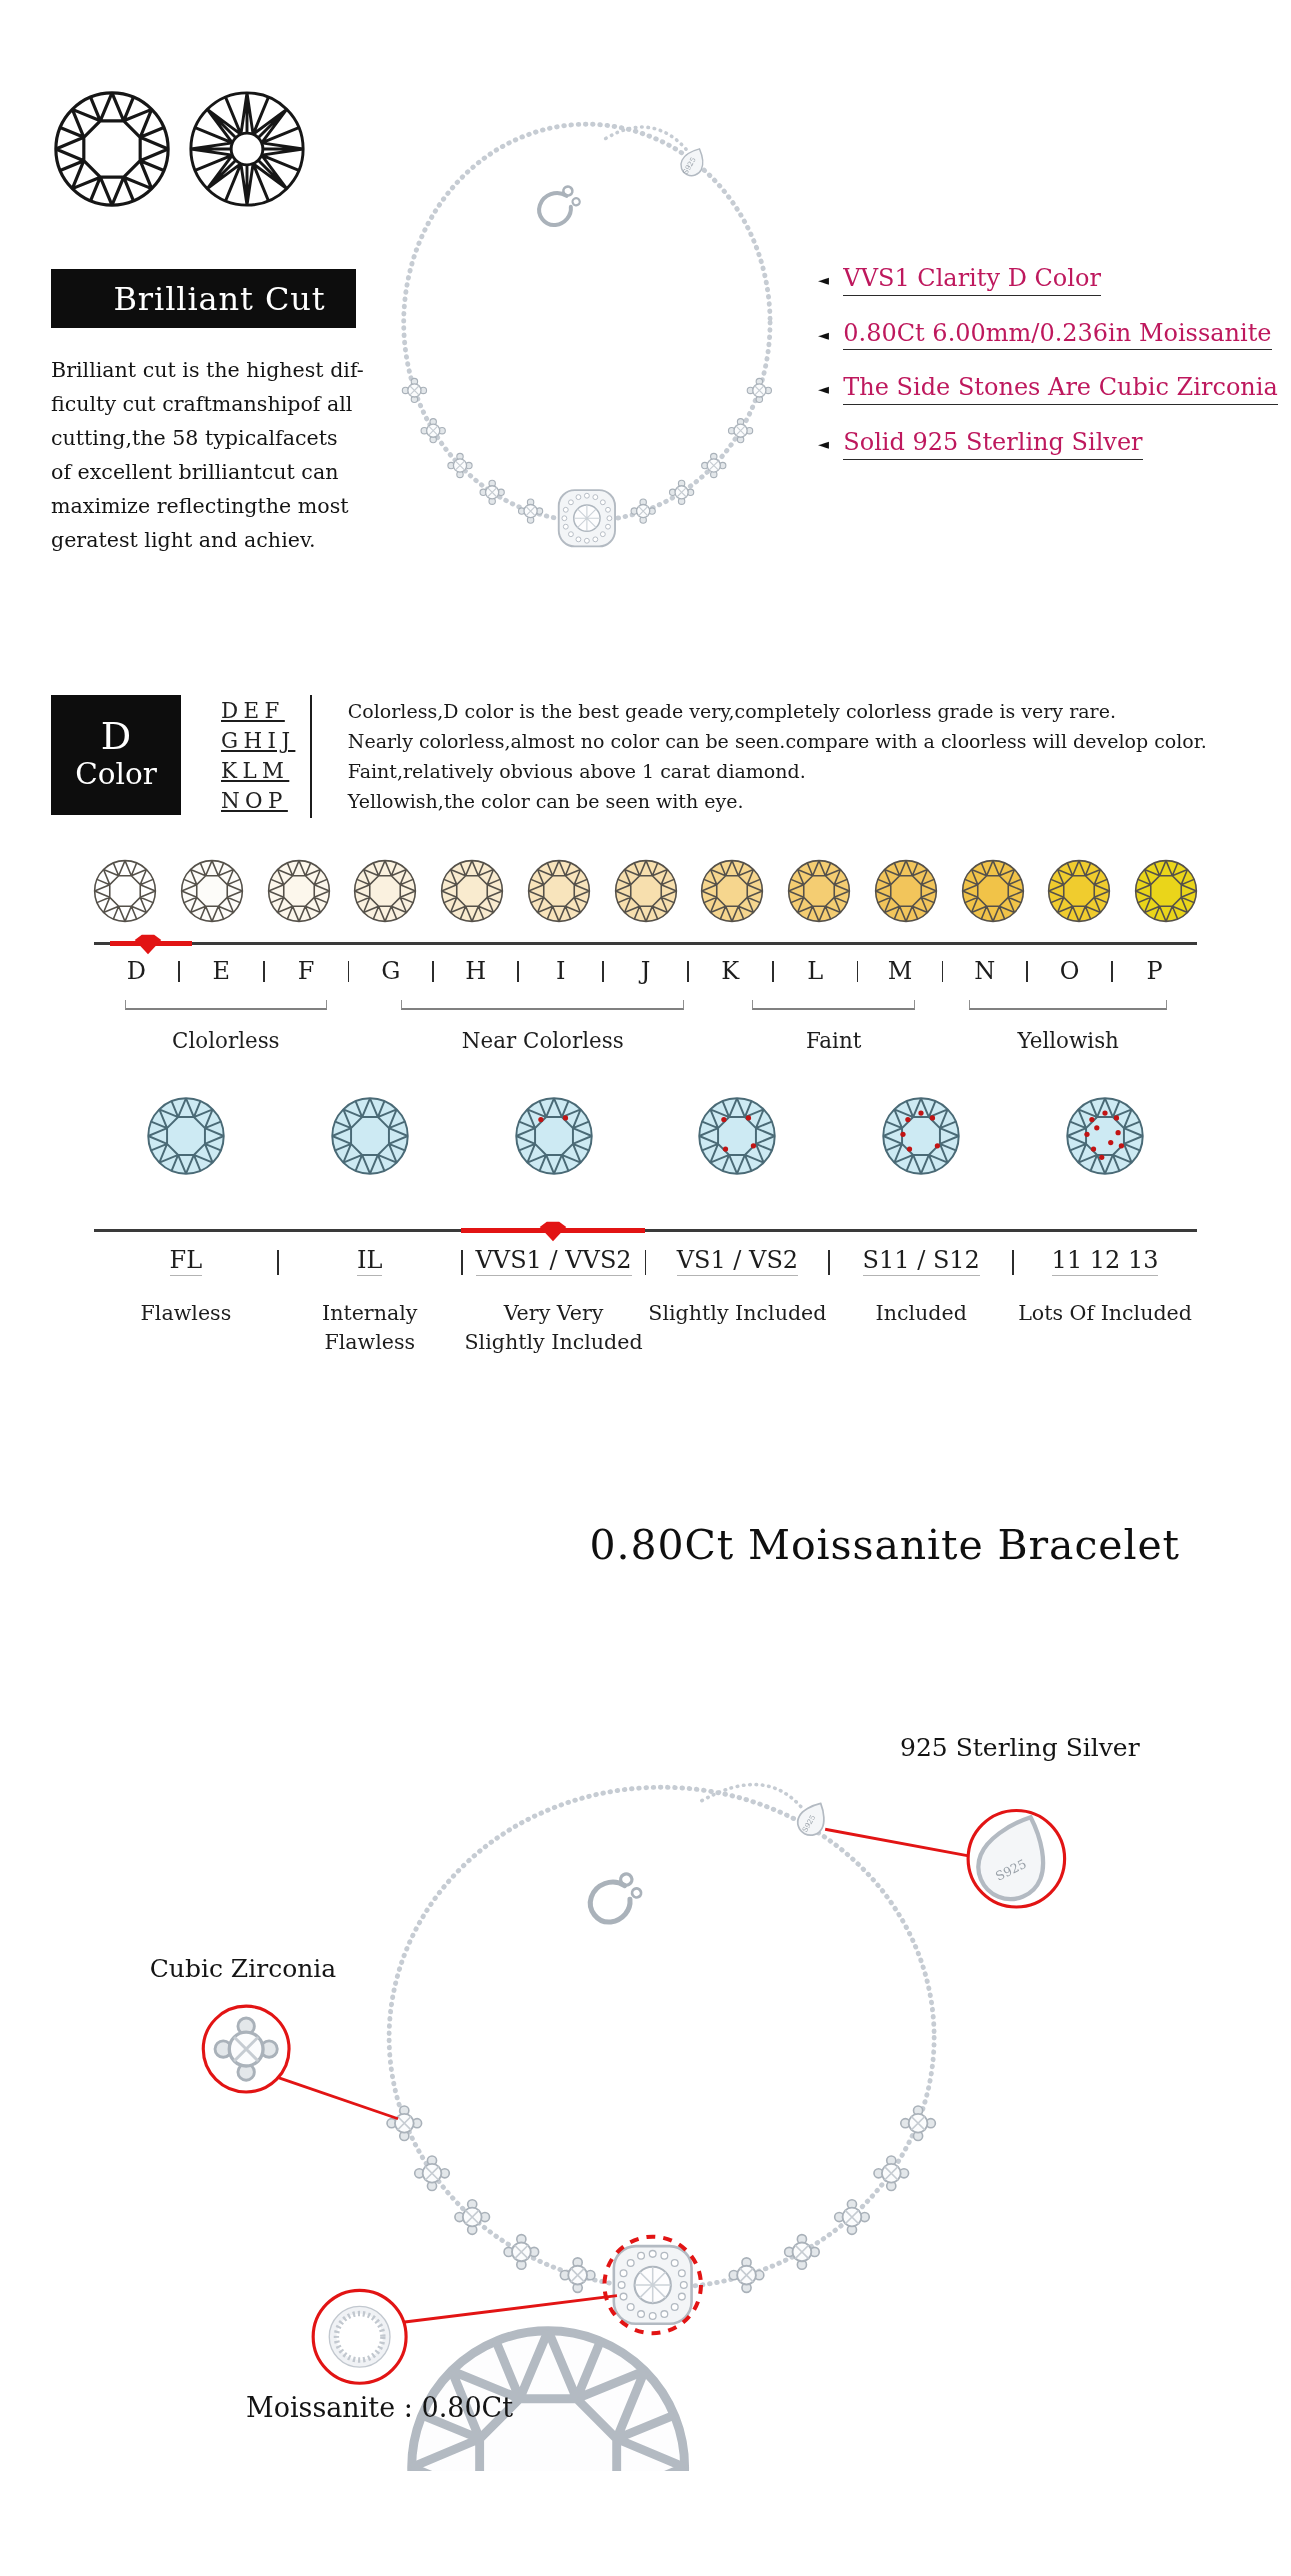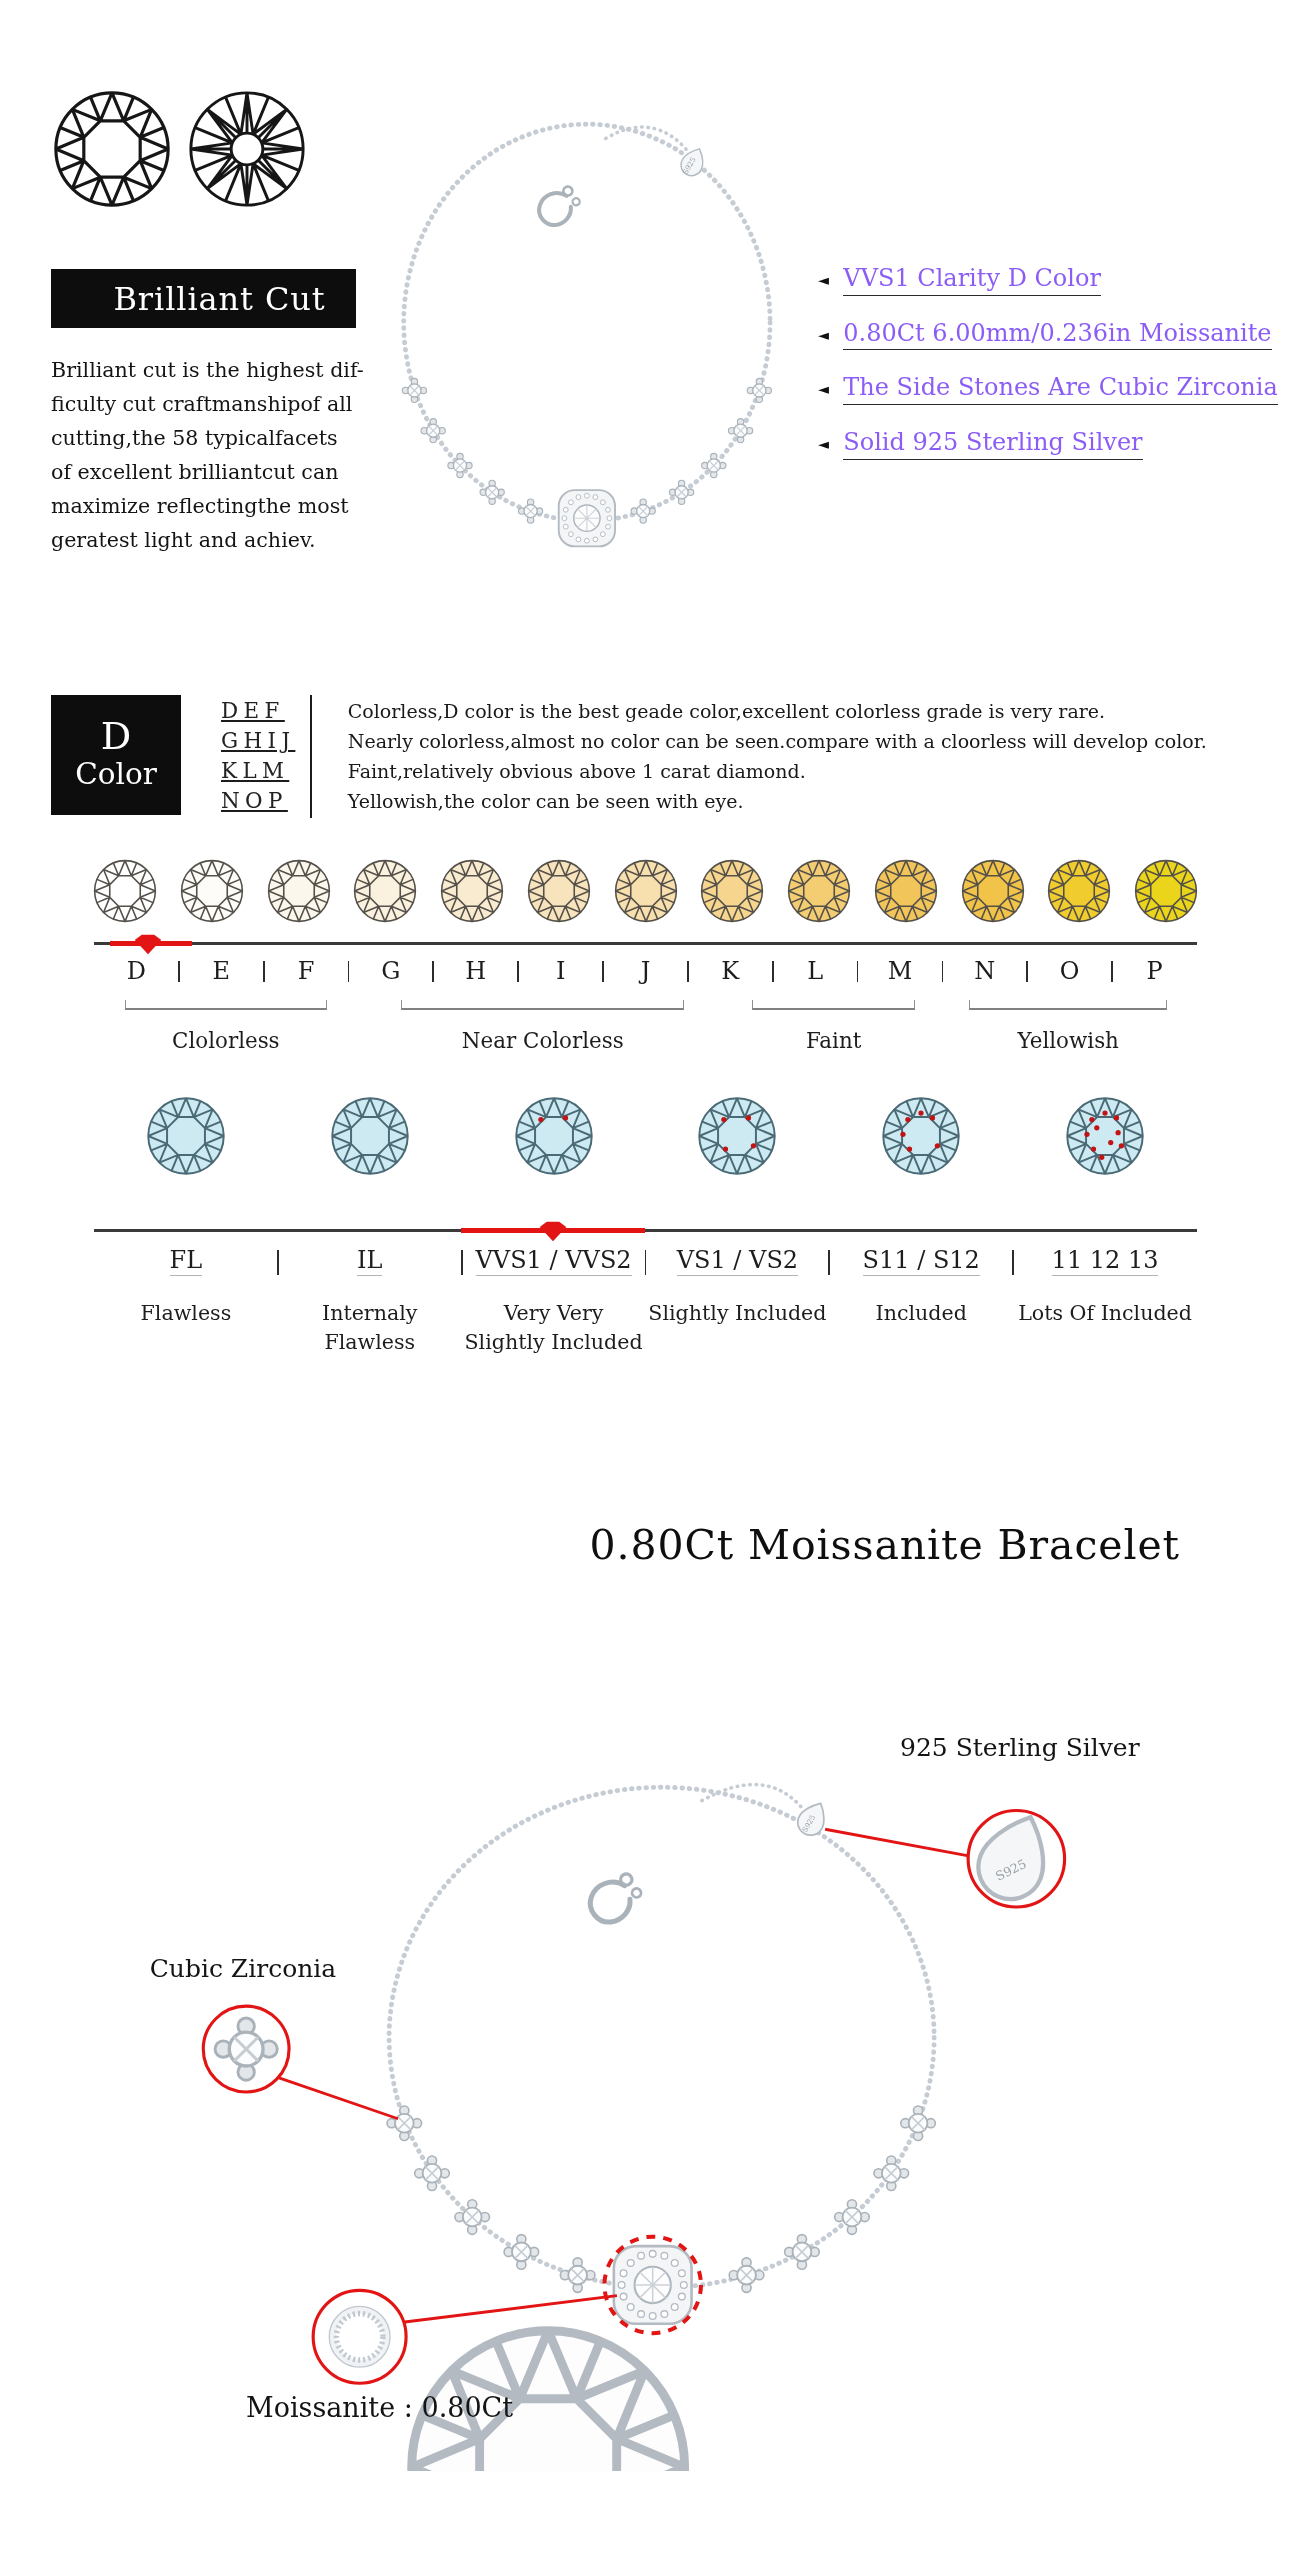--- a/index.html
+++ b/index.html
@@ -10,21 +10,21 @@
   .cut-icons{display:flex;gap:12.5px;}
   .cuticon{width:122px;height:122px;}
   .banner{margin-top:59px;width:273px;height:59px;background:#0d0d0d;color:#fff;
           display:flex;align-items:center;justify-content:center;font-size:32px;letter-spacing:0.9px;padding-left:32px;}
   .para{margin:25px 0 0 0;font-size:20.6px;line-height:34px;white-space:pre;color:#141414;}
   .hero{position:absolute;left:375px;top:92px;width:447px;height:487px;}
   .hero svg{width:100%;height:100%;}
   .bullets{position:absolute;left:818px;top:264px;width:456px;}
   .bullet{display:flex;align-items:center;gap:14.3px;margin-bottom:23px;}
   .arr{font-family:"DejaVu Sans",sans-serif;font-size:14.3px;color:#111;}
-  .blabel{font-size:24px;color:#8b5cf6;border-bottom:1.8px solid #2b2b2b;padding-bottom:2.7px;white-space:nowrap;}
+  .blabel{font-size:24px;color:#be185d;border-bottom:1.8px solid #2b2b2b;padding-bottom:2.7px;white-space:nowrap;}
   
   .sec2{position:absolute;left:0;top:682px;width:1291px;}
   .chead{display:flex;margin-left:51px;margin-top:12.5px;align-items:stretch;}
   .dbox{width:130px;height:120px;background:#0d0d0d;color:#fff;text-align:center;
         display:flex;flex-direction:column;justify-content:center;gap:1.8px;}
   .dbox1{font-size:38px;line-height:1;}
   .dbox2{font-size:29.5px;line-height:1.2;}
   .gcol{width:89px;margin-left:40px;display:flex;flex-direction:column;justify-content:space-between;padding:1.8px 0;text-decoration:underline;}
   .gletters{font-size:21.4px;letter-spacing:5.4px;line-height:30px;color:#222;}
   .gdiv{width:1.8px;background:#1c1c1c;}
@@ -199,21 +199,21 @@
         <div class="dbox2">Color</div>
       </div>
       <div class="gcol">
           <div class="gletters">DEF</div>
           <div class="gletters">GHIJ</div>
           <div class="gletters">KLM</div>
           <div class="gletters">NOP</div>
         </div>
       <div class="gdiv"></div>
       <div class="dcol">
-          <div class="gdesc">Colorless,D color is the best geade color,excellent colorless grade is very rare.</div>
+          <div class="gdesc">Colorless,D color is the best geade very,completely colorless grade is very rare.</div>
           <div class="gdesc">Nearly colorless,almost no color can be seen.compare with a cloorless will develop color.</div>
           <div class="gdesc">Faint,relatively obvious above 1 carat diamond.</div>
           <div class="gdesc">Yellowish,the color can be seen with eye.</div>
         </div>
     </div>
     <div class="gemrow">
         <svg viewBox="0 0 100 100">
           <use href="#gem-sym" fill="#ffffff" stroke="#55514a" stroke-width="2.4"></use>
         </svg>
         <svg viewBox="0 0 100 100">

